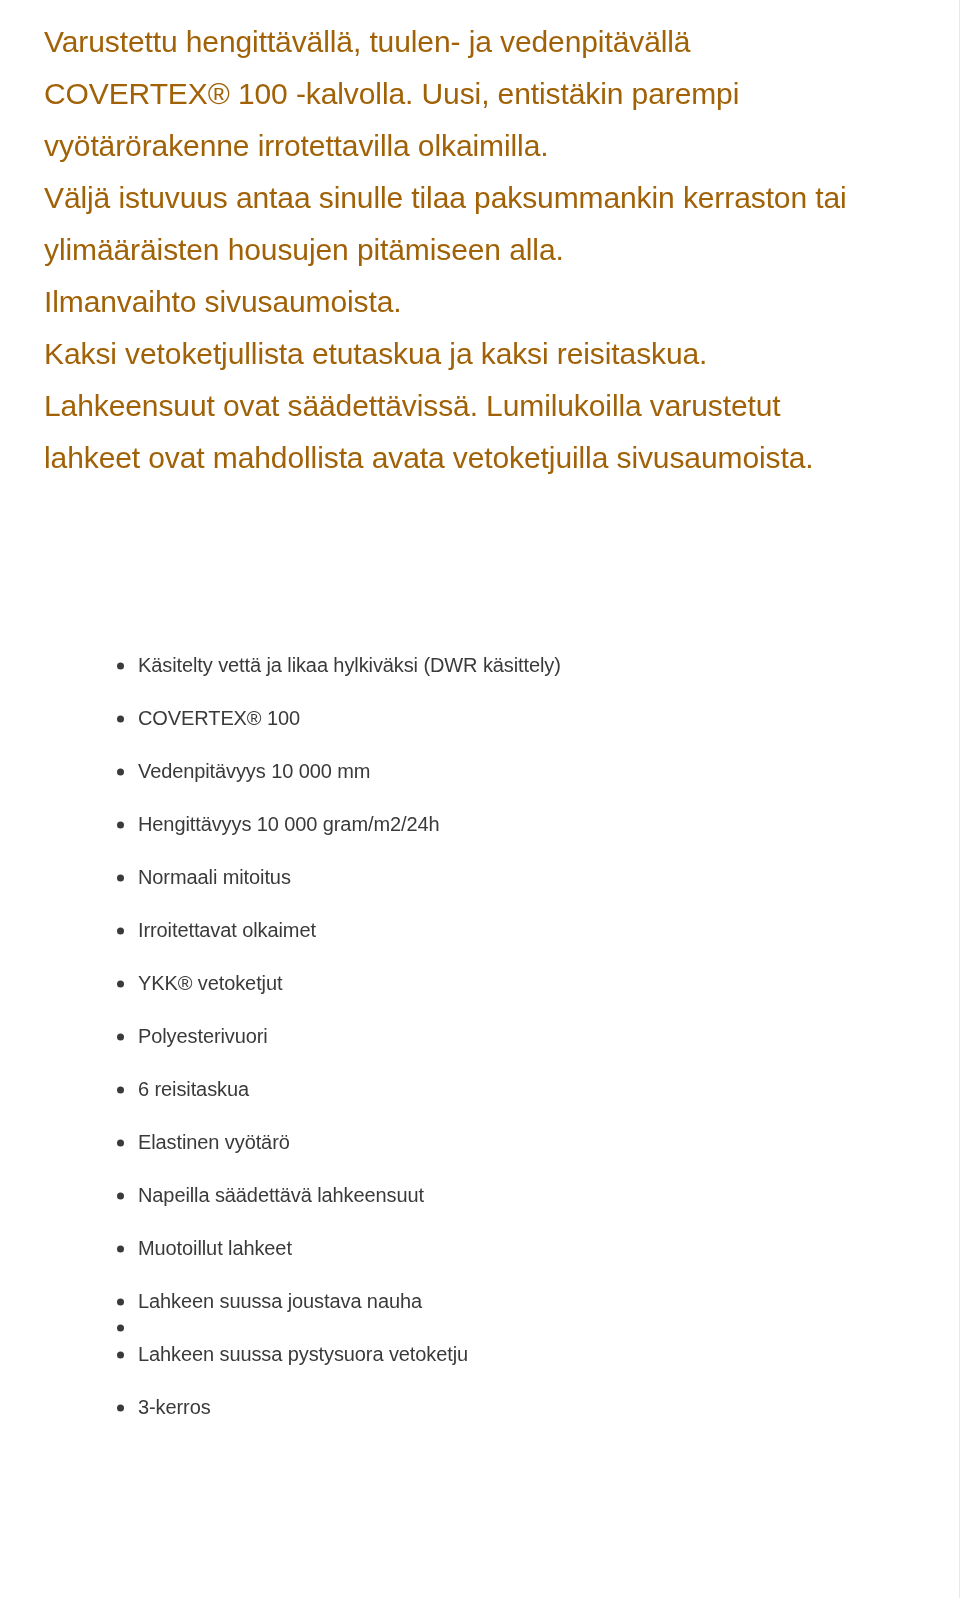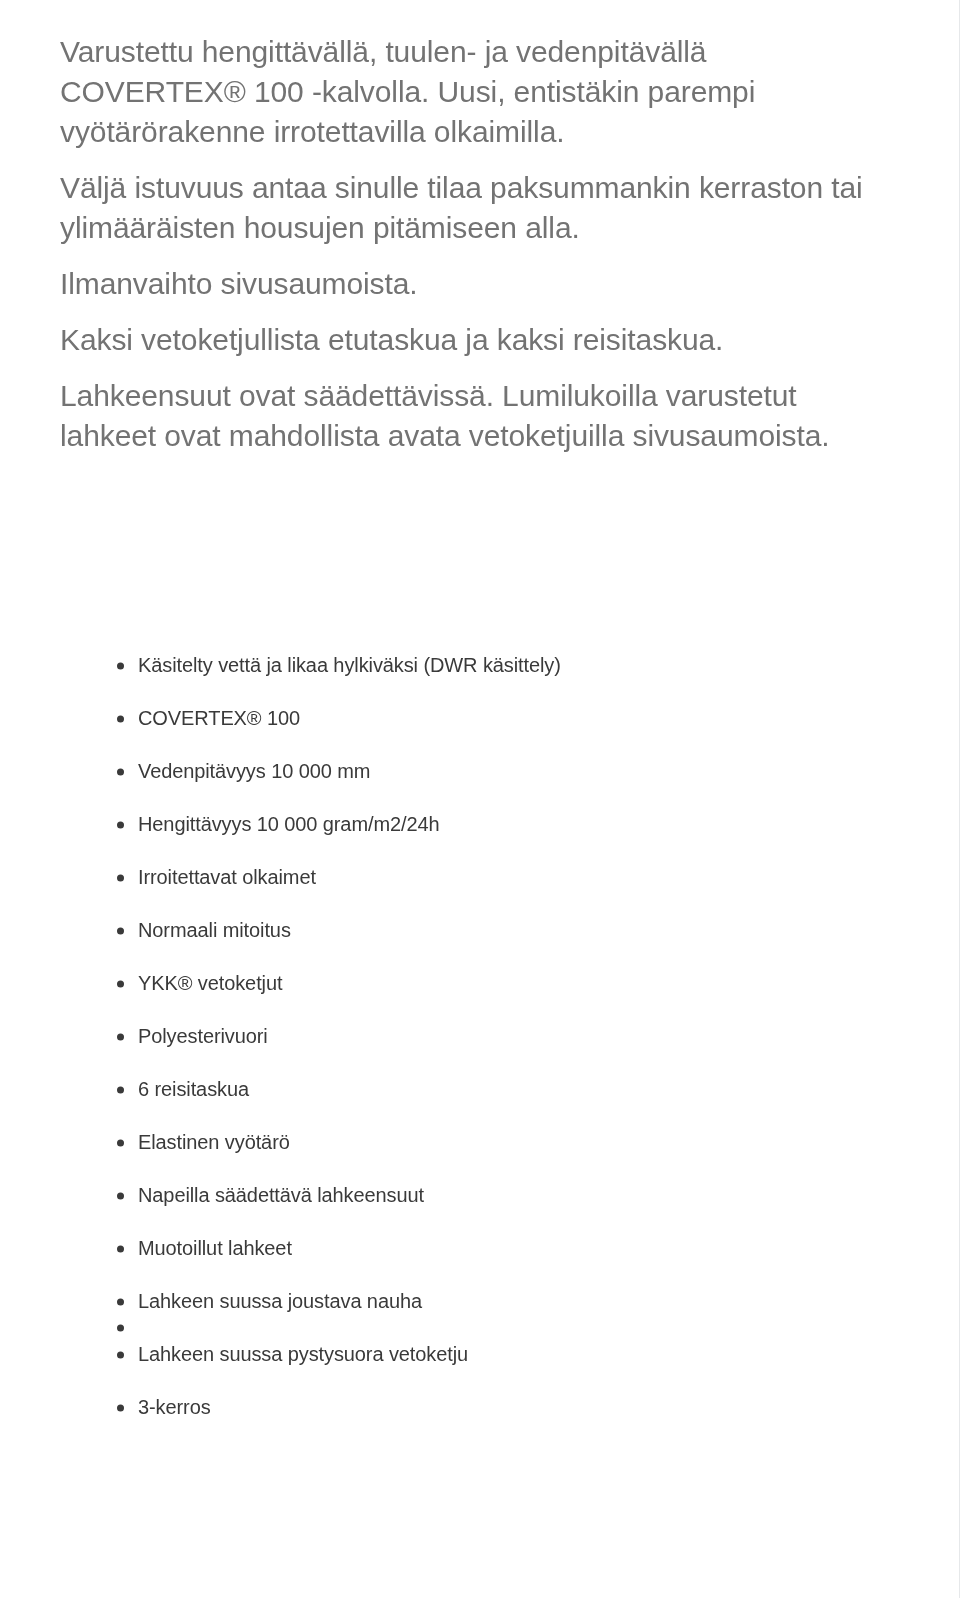--- a/index.html
+++ b/index.html
@@ -24,25 +24,25 @@
     border-right: 1px solid #e6e8ea;
   }
   #description-block {
     position: absolute;
     left: 44px;
     top: 16px;
     width: 836px;
   }
   .para-line {
     font-size: 30px;
-    line-height: 40px;
+    line-height: 52px;
     font-weight: 400;
     letter-spacing: -0.1px;
-    color: #737373;
-    margin: 16px;
+    color: #a16207;
+    margin: 0;
   }
   #feature-list {
     position: absolute;
     left: 117px;
     top: 639px;
     width: 800px;
     list-style: none;
     margin: 0;
     padding: 0;
   }
@@ -77,22 +77,22 @@
     <p class="para-line">Ilmanvaihto sivusaumoista.</p>
     <p class="para-line">Kaksi vetoketjullista etutaskua ja kaksi reisitaskua.</p>
     <p class="para-line">Lahkeensuut ovat säädettävissä. Lumilukoilla varustetut lahkeet ovat mahdollista avata vetoketjuilla sivusaumoista.</p>
   </div>
 
   <ul id="feature-list">
     <li><span class="bullet-marker"></span><span>Käsitelty vettä ja likaa hylkiväksi (DWR käsittely)</span></li>
     <li><span class="bullet-marker"></span><span>COVERTEX® 100</span></li>
     <li><span class="bullet-marker"></span><span>Vedenpitävyys 10 000 mm</span></li>
     <li><span class="bullet-marker"></span><span>Hengittävyys 10 000 gram/m2/24h</span></li>
+    <li><span class="bullet-marker"></span><span>Normaali mitoitus</span></li>
     <li><span class="bullet-marker"></span><span>Irroitettavat olkaimet</span></li>
-    <li><span class="bullet-marker"></span><span>Normaali mitoitus</span></li>
     <li><span class="bullet-marker"></span><span>YKK® vetoketjut</span></li>
     <li><span class="bullet-marker"></span><span>Polyesterivuori</span></li>
     <li><span class="bullet-marker"></span><span>6 reisitaskua</span></li>
     <li><span class="bullet-marker"></span><span>Elastinen vyötärö</span></li>
     <li><span class="bullet-marker"></span><span>Napeilla säädettävä lahkeensuut</span></li>
     <li><span class="bullet-marker"></span><span>Muotoillut lahkeet</span></li>
     <li><span class="bullet-marker"></span><span>Lahkeen suussa joustava nauha</span></li>
     <li><span class="bullet-marker"></span></li>
     <li><span class="bullet-marker"></span><span>Lahkeen suussa pystysuora vetoketju</span></li>
     <li><span class="bullet-marker"></span><span>3-kerros</span></li>

